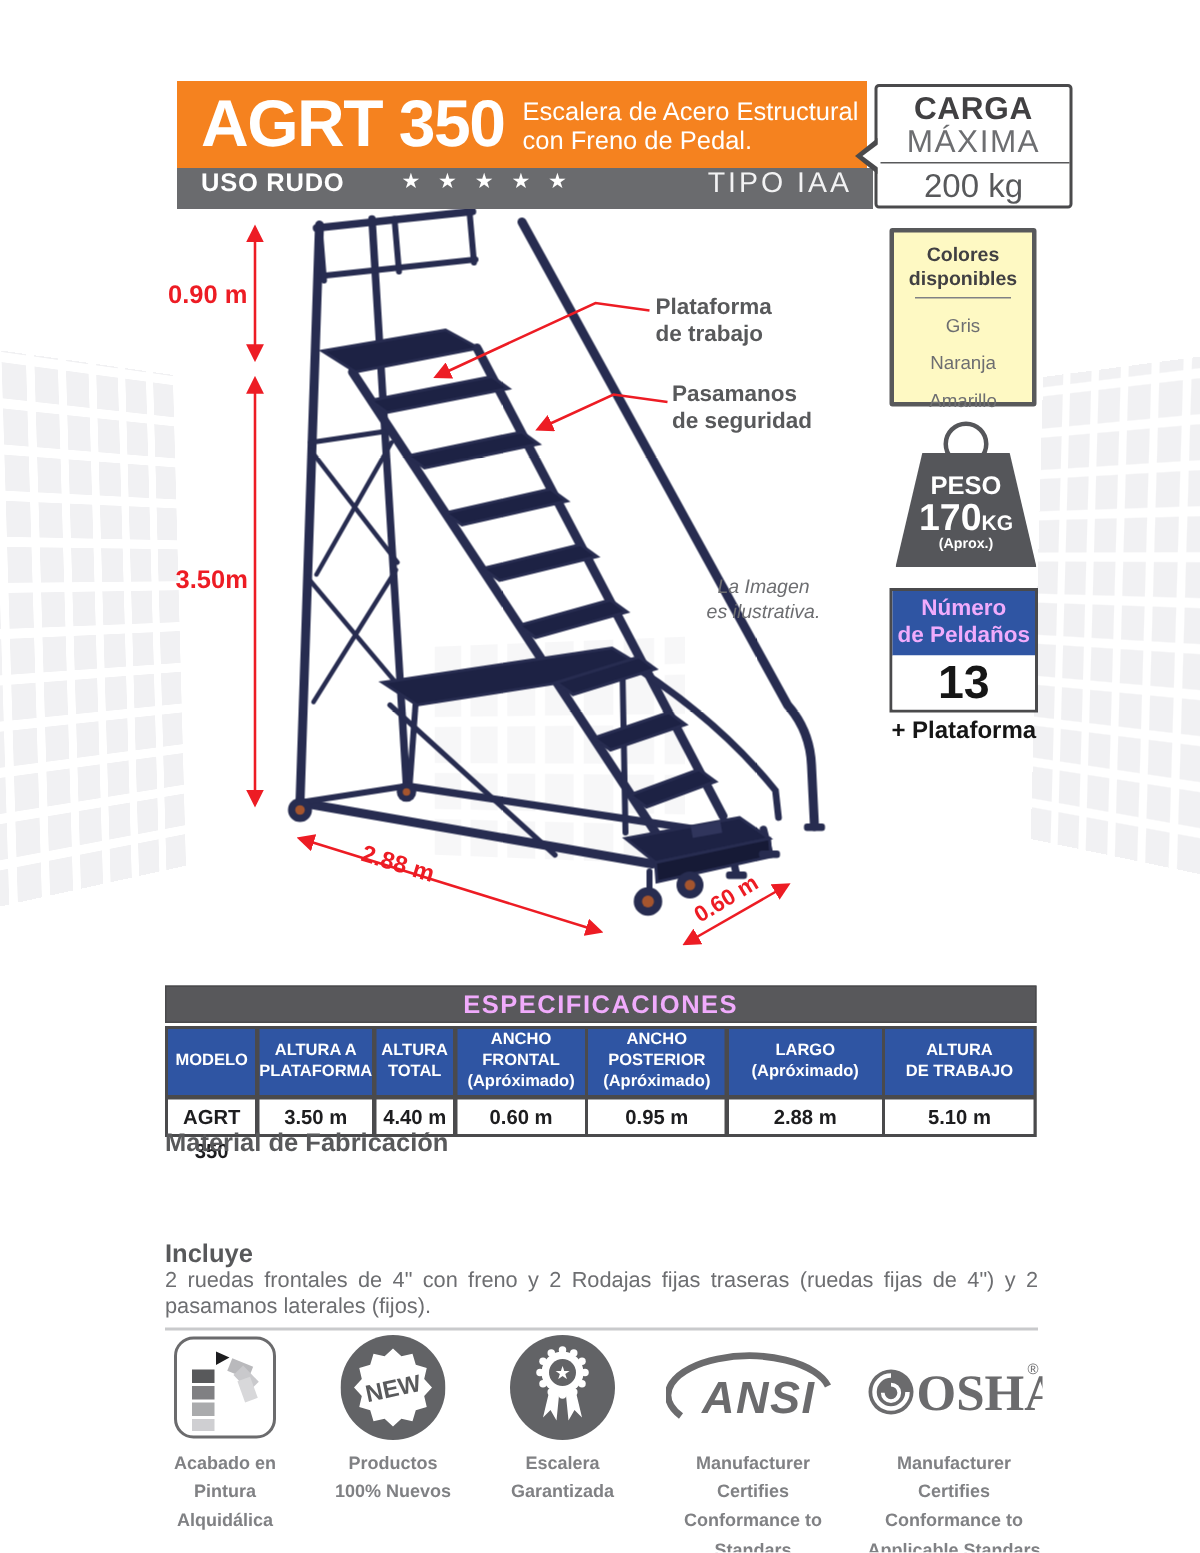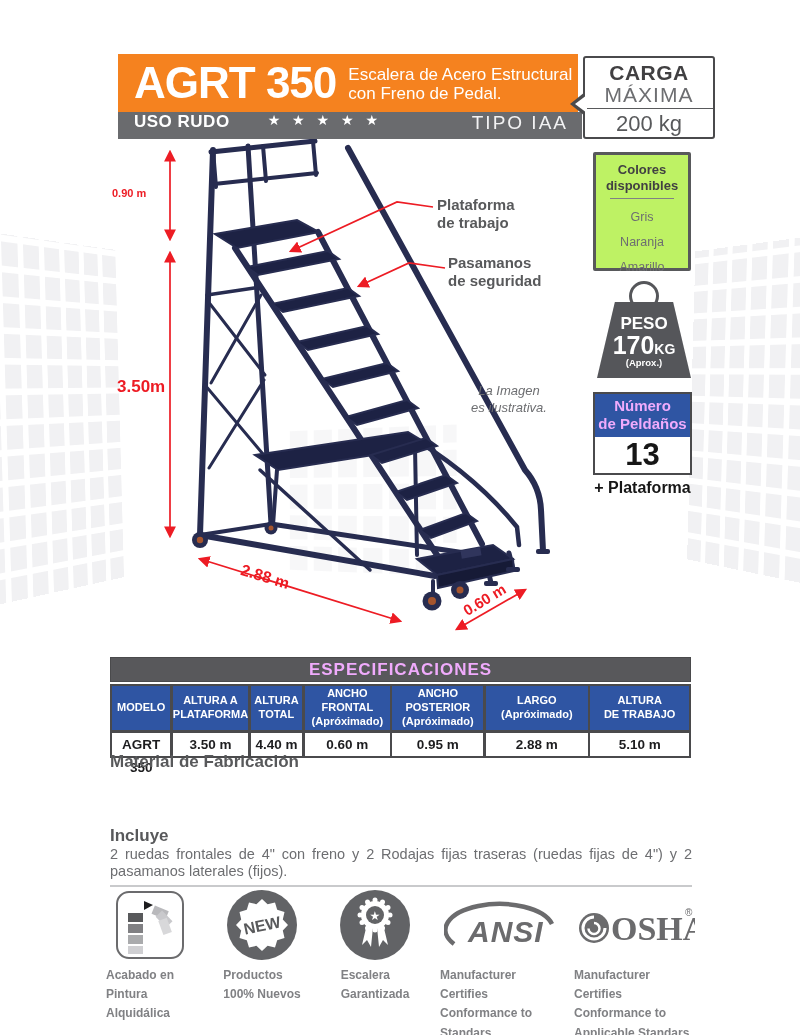--- a/index.html
+++ b/index.html
@@ -36,21 +36,21 @@
   .carga-l1{font-weight:bold;font-size:21px;color:#414042;letter-spacing:.5px;margin-top:4px;line-height:1.05;}
   .carga-l2{font-size:21px;color:#6d6e71;letter-spacing:1px;line-height:1.0;}
   .carga-div{border-top:1.5px solid #58595b;margin:3px 0 0 0;}
   .carga-val{font-size:22px;color:#58595b;margin-top:2px;}
   .carga-ptr-o{position:absolute;left:-15px;top:34px;width:0;height:0;
     border-top:12px solid transparent;border-bottom:12px solid transparent;border-right:15px solid #4a4a4c;}
   .carga-ptr-i{position:absolute;left:-10px;top:37px;width:0;height:0;
     border-top:9px solid transparent;border-bottom:9px solid transparent;border-right:12px solid #fff;z-index:1;}
 
   
-  .colors-box{left:593px;top:152px;width:92px;height:113px;background:#bef264;z-index:4;
+  .colors-box{left:593px;top:152px;width:92px;height:113px;background:#fef9c3;z-index:4;
     border:3px solid #58595b;border-radius:2px;text-align:center;}
   .colors-title{font-weight:bold;font-size:13px;color:#414042;line-height:1.2;margin-top:7px;}
   .colors-div{border-top:1.5px solid #808184;width:64px;margin:5px auto 0 auto;}
   .color-opt{font-size:12.5px;color:#6d6e71;margin-top:11px;}
 
   .weight{left:597px;top:281px;width:94px;z-index:4;text-align:center;}
   .weight-handle{width:24px;height:24px;border:3.5px solid #55565a;border-radius:50%;margin:0 auto;background:transparent;}
   .weight-body{width:94px;height:76px;background:#55565a;margin-top:-9px;position:relative;z-index:1;
     clip-path:polygon(19% 0,81% 0,100% 100%,0 100%);color:#fff;}
   .weight-label{font-weight:bold;font-size:17px;padding-top:13px;line-height:1;}
@@ -59,21 +59,21 @@
   .weight-approx{font-weight:bold;font-size:9.5px;line-height:1;}
 
   .steps-box{left:593px;top:392px;width:99px;z-index:4;text-align:center;}
   .steps-frame{border:2.5px solid #4a4a4c;}
   .steps-head{background:#2f55a3;color:#f0abfc;font-weight:bold;font-size:15px;line-height:1.2;padding:3px 0 4px 0;}
   .steps-count{background:#fff;color:#161616;font-weight:bold;font-size:31px;height:36px;line-height:36px;}
   .steps-extra{font-weight:bold;font-size:16px;color:#161616;margin-top:4px;}
 
   
   .dim{color:#ed1c24;font-weight:bold;z-index:6;}
-  .dim-090{left:112px;top:187px;font-size:11px;text-align:center;}
+  .dim-090{left:112px;top:187px;font-size:17px;text-align:center;}
   .dim-350{left:117px;top:377px;font-size:17px;}
   .dim-288{left:240px;top:568px;font-size:16px;transform:rotate(17deg);}
   .dim-060{left:461px;top:591px;font-size:15px;transform:rotate(-31deg);}
   .part-label{color:#58595b;font-weight:bold;font-size:15px;line-height:1.22;z-index:6;}
   .lbl-plat{left:437px;top:196px;}
   .lbl-pasa{left:448px;top:254px;}
   .disclaimer{left:450px;top:383px;width:118px;text-align:center;font-style:italic;
     font-size:13px;color:#6d6e71;line-height:1.3;z-index:6;}
 
   .ladder-svg{left:165px;top:135px;z-index:2;}
@@ -93,21 +93,21 @@
   
   .sec-title{left:110px;font-weight:bold;font-size:17px;color:#58595b;z-index:4;}
   .body-text{left:110px;width:582px;font-size:14.5px;color:#6d6e71;line-height:1.16;
     text-align:justify;z-index:4;}
   .body-text b{color:#58595b;}
   .divider{left:110px;top:885px;width:582px;height:2px;background:#c9cacc;z-index:4;}
 
   
   .badge{position:absolute;top:888px;z-index:4;display:flex;flex-direction:column;align-items:center;}
   .badge-iconwrap{height:74px;display:flex;align-items:center;justify-content:center;}
-  .badge-label{font-size:12px;font-weight:bold;color:#808184;line-height:1.6;margin-top:4px;}
+  .badge-label{font-size:12px;font-weight:bold;color:#808184;text-align:center;line-height:1.6;margin-top:4px;}
   .swatch-frame{width:64px;height:64px;border:2.5px solid #6b6b6d;border-radius:13px;
     display:flex;align-items:center;justify-content:center;background:#fff;}
 </style>
 </head>
 <body>
 
 <div class="page">
 
   <div class="pxpat left"></div>
   <div class="pxpat right"></div>

